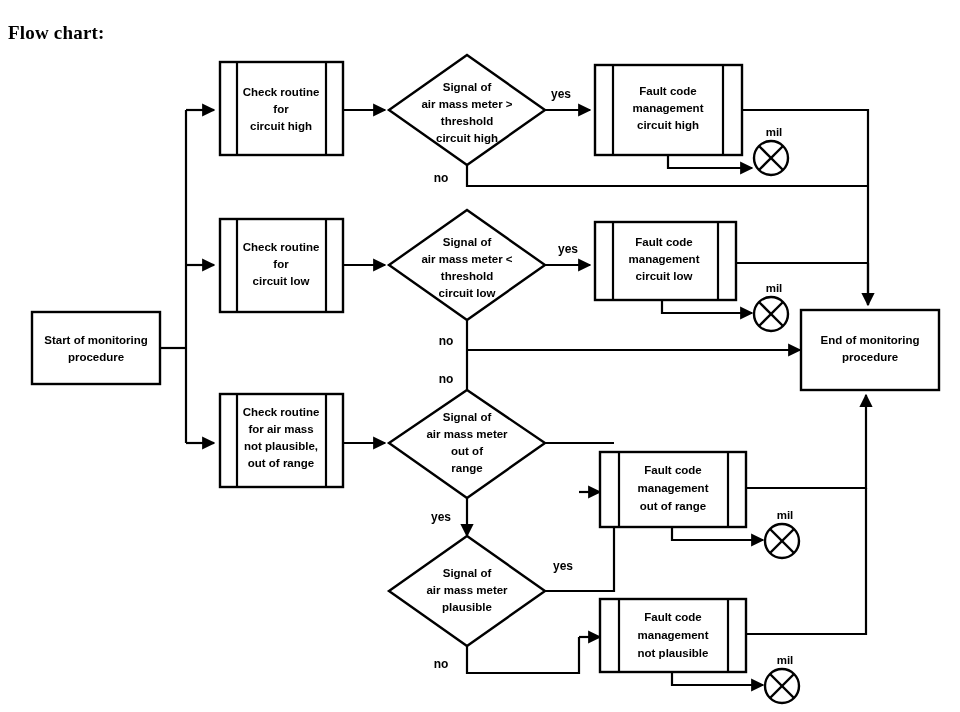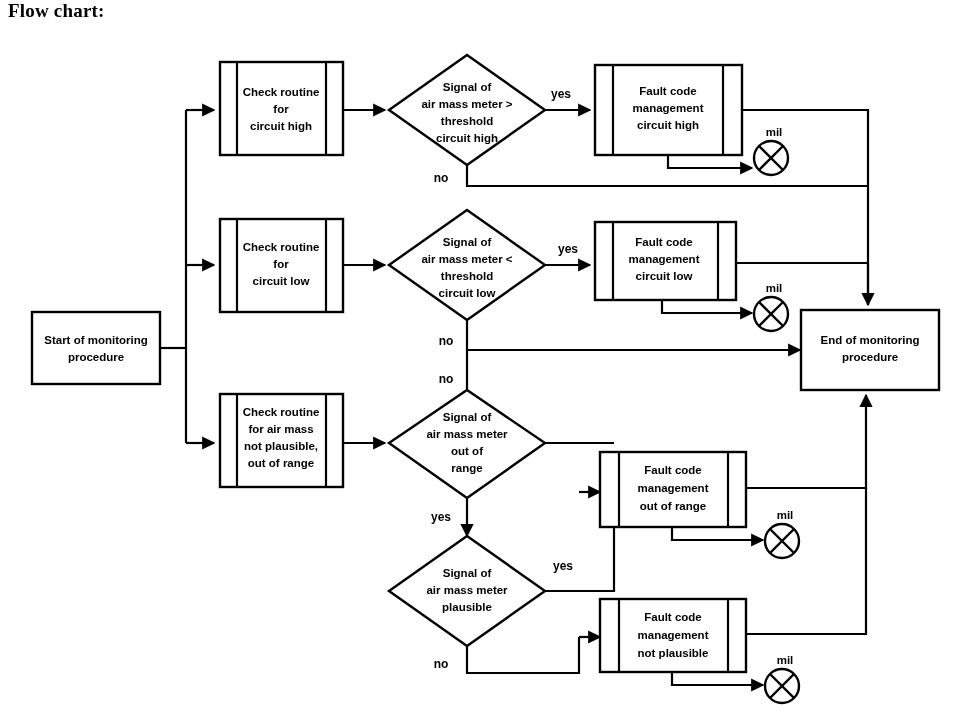--- a/index.html
+++ b/index.html
@@ -9,21 +9,21 @@
   }
   body {
     width: 960px;
     height: 712px;
     overflow: hidden;
     font-family: "Liberation Sans", sans-serif;
   }
   #page-title {
     position: absolute;
     left: 8px;
-    top: 0;
+    top: 22px;
     font-family: "Liberation Serif", serif;
     font-weight: bold;
     font-size: 19px;
     color: #000000;
     letter-spacing: 0.2px;
   }
   #chart-canvas {
     position: absolute;
     left: 0;
     top: 0;

